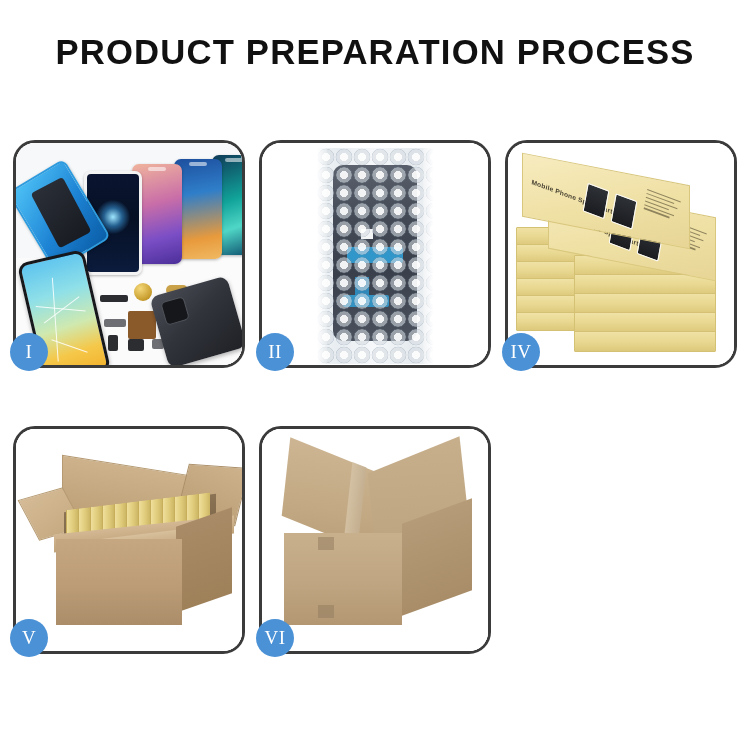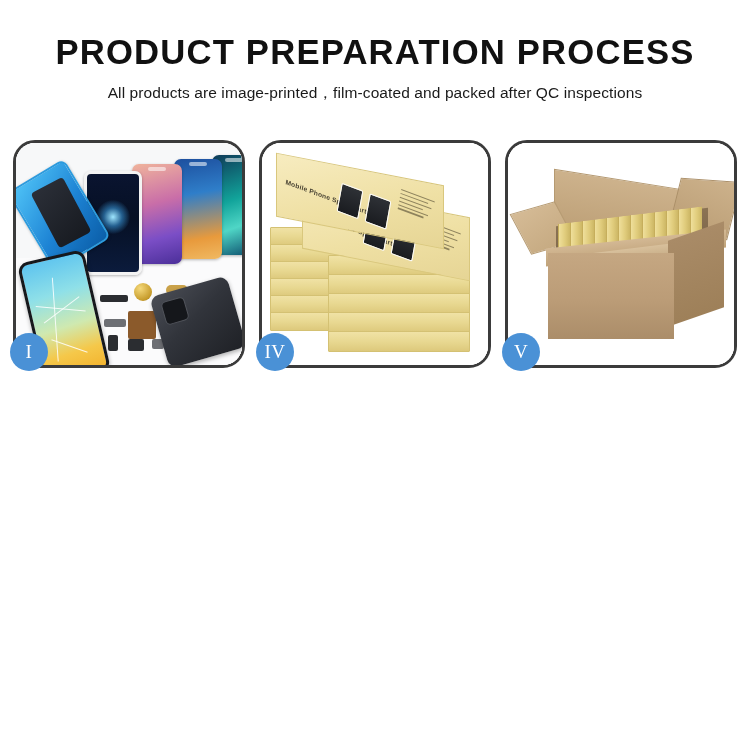--- a/index.html
+++ b/index.html
@@ -365,21 +365,20 @@
   .s-tab{
     position:absolute; width:16px; height:13px;
     background: rgba(148,126,96,.55);
   }
 </style>
 </head>
 <body>
 
 <div id="header">
   <h1 id="page-title">PRODUCT PREPARATION PROCESS</h1>
-  <p id="page-subtitle">All products are image-printed，film-coated and packed after QC inspections</p>
 </div>
 
 <div id="steps-grid">
 
   <div class="step-panel">
     <div class="panel-photo">
       <div class="p1-bg"></div>
       <div class="p1-band"></div>
 
       <div class="scr scr-e">
@@ -409,20 +408,36 @@
       <i class="part" style="left:88px;  top:176px; width:22px; height:8px;"></i>
       <i class="part dark" style="left:92px;  top:192px; width:10px; height:16px; border-radius:2px;"></i>
       <i class="part dark" style="left:112px; top:196px; width:16px; height:12px;"></i>
       <i class="part" style="left:136px; top:196px; width:12px; height:10px;"></i>
 
       <div class="p1-backplate"></div>
     </div>
     <div class="step-badge">I</div>
   </div>
 
+  <div class="step-panel">
+    <div class="panel-photo">
+      <div class="p2-bg"></div>
+      <div class="p2-sleeve"></div>
+      <div class="p2-inner">
+        <i class="p2-blue1"></i>
+          <i class="p2-blue2"></i>
+          <i class="p2-blue3"></i>
+          <i class="p2-white"></i>
+      </div>
+      <div class="bubbles"></div>
+      <div class="sleeve-edge-l"></div>
+      <div class="sleeve-edge-r"></div>
+    </div>
+    <div class="step-badge">II</div>
+  </div>
 
 
   <div class="step-panel">
     <div class="panel-photo">
       <div class="p4-bg"></div>
 
       <i class="ybox" style="left:8px;  top:84px;  width:104px; height:17px;"></i>
       <i class="ybox" style="left:8px;  top:101px; width:104px; height:17px;"></i>
       <i class="ybox" style="left:8px;  top:118px; width:104px; height:17px;"></i>
       <i class="ybox" style="left:8px;  top:135px; width:104px; height:17px;"></i>
@@ -488,14 +503,27 @@
           <i style="left:132px"></i>
       </div>
       <div class="k-rim"></div>
       <div class="k-flap-front"></div>
       <div class="k-side"></div>
       <div class="k-front"></div>
     </div>
     <div class="step-badge">V</div>
   </div>
 
+  <div class="step-panel">
+    <div class="panel-photo">
+      <div class="p6-bg"></div>
+      <div class="s-top"></div>
+      <div class="s-top2"></div>
+      <div class="s-tape"></div>
+      <div class="s-side"></div>
+      <div class="s-front"></div>
+      <i class="s-tab" style="left:56px; top:108px;"></i>
+      <i class="s-tab" style="left:56px; top:176px;"></i>
+    </div>
+    <div class="step-badge">VI</div>
+  </div>
 
 </div>
 
 </body></html>

